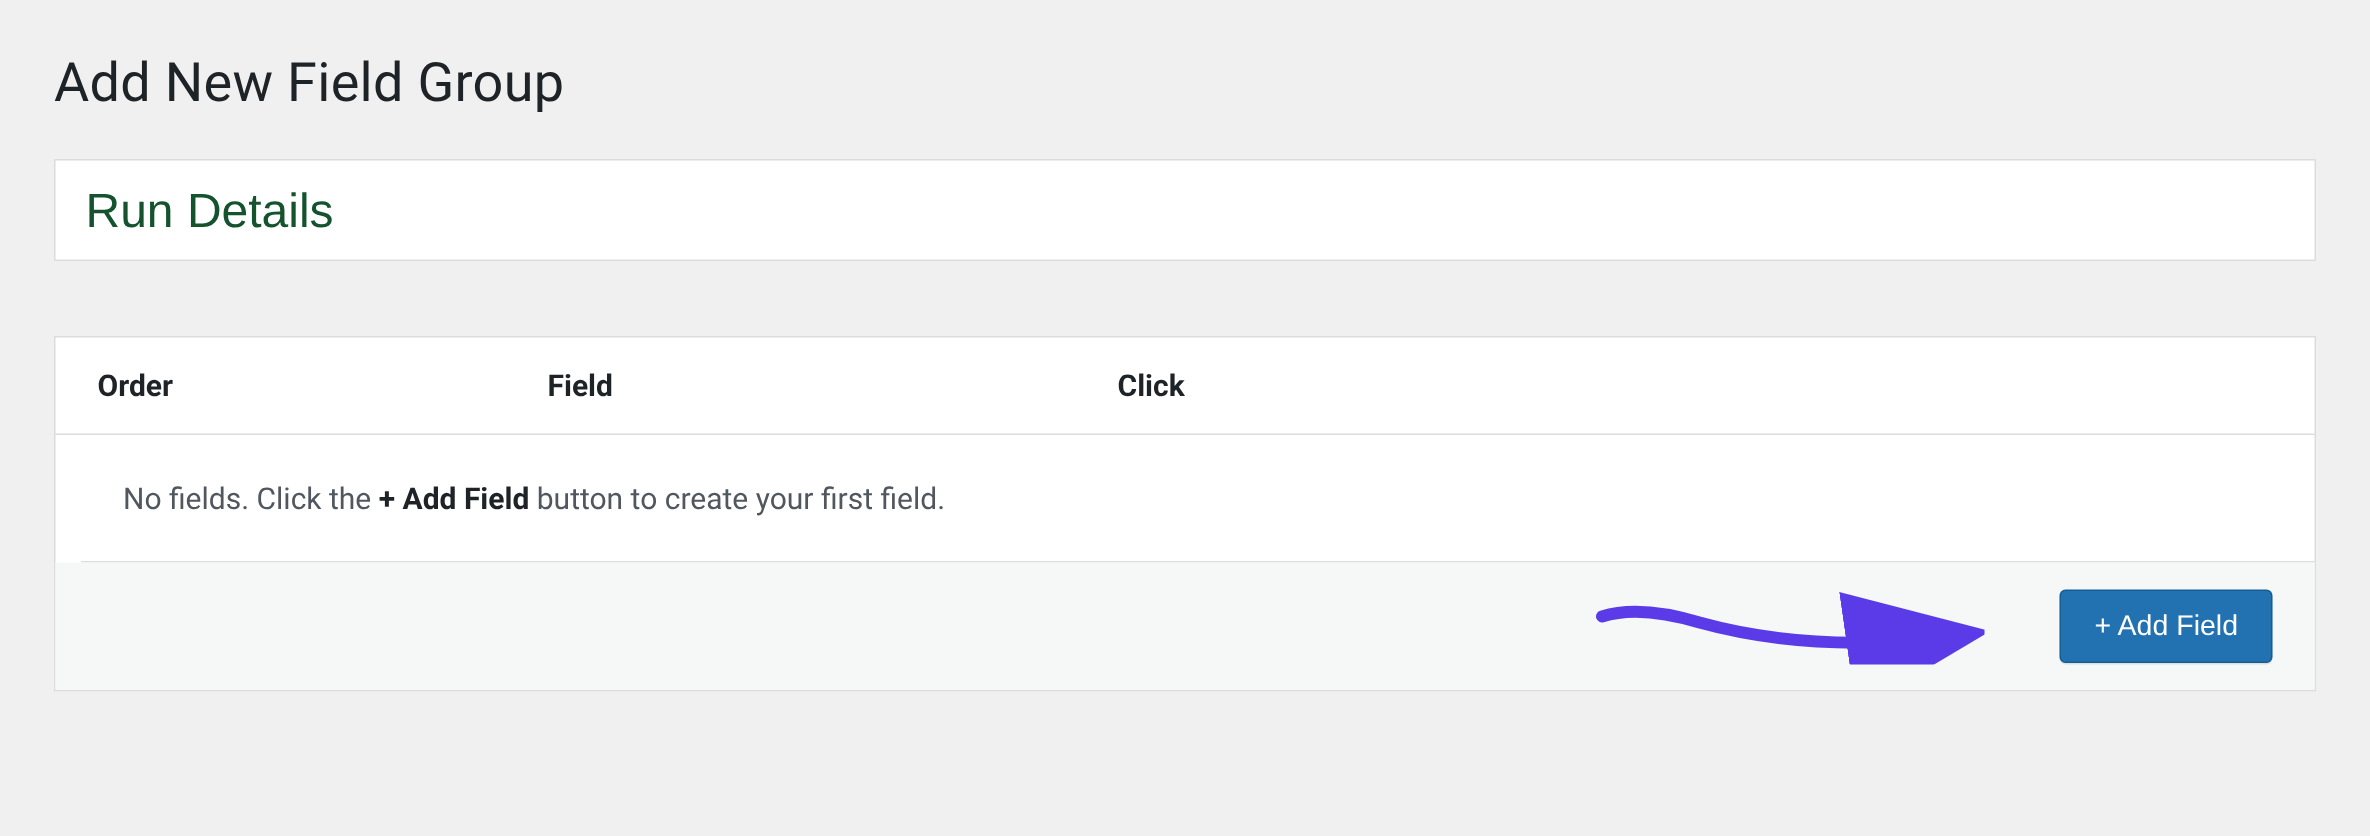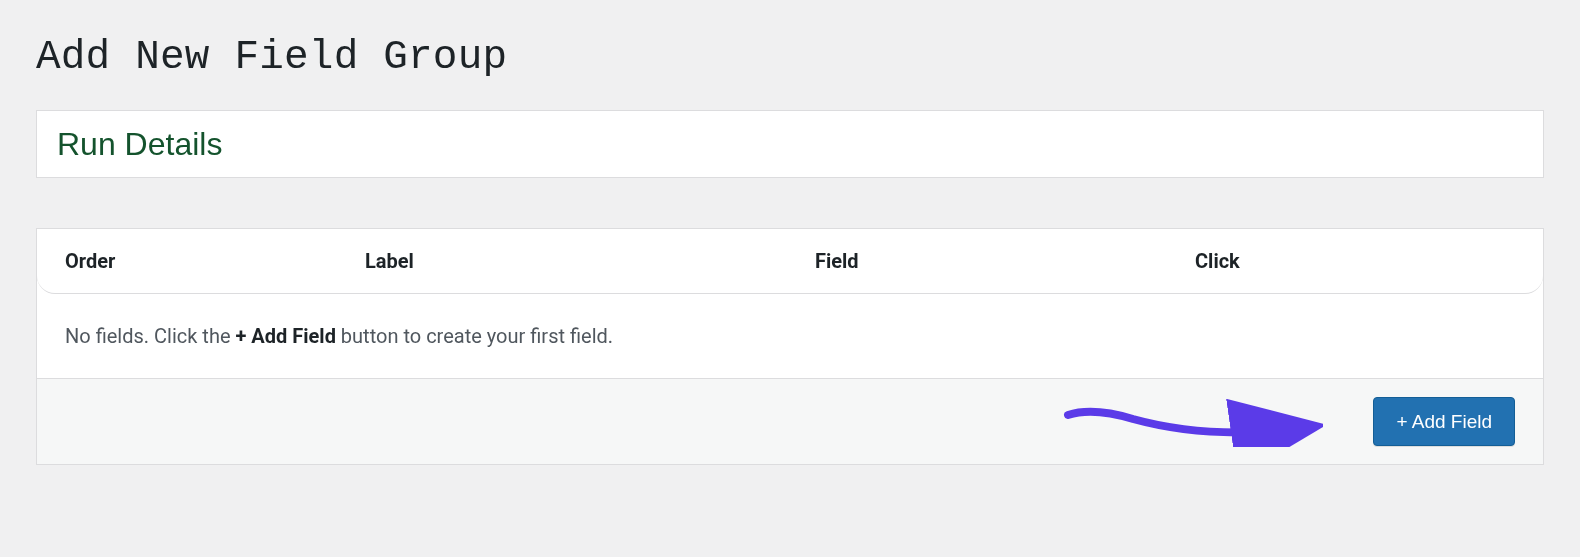--- a/index.html
+++ b/index.html
@@ -7,26 +7,25 @@
     background: #f0f0f1;
     font-family: -apple-system, BlinkMacSystemFont, "Segoe UI", Roboto, Helvetica, Arial, sans-serif;
     color: #1d2327;
     width: 1580px;
     height: 557px;
   }
   .wrap {
     padding: 34px 36px 0 36px;
   }
   h1.page-title {
-    font-size: 41px;
+    font-size: 36px;
     font-weight: 400;
     color: #1d2327;
     margin-bottom: 30px;
     letter-spacing: 0.2px;
-    font-family: Liberation Mono, monospace;
   }
   .title-input {
     width: 100%;
     background: #ffffff;
     border: 1px solid #dcdcde;
     padding: 14px 20px;
     font-size: 32px;
     font-weight: 400;
     color: #14532d;
     outline: none;
@@ -34,36 +33,36 @@
   }
   .fields-panel {
     margin-top: 50px;
     background: #ffffff;
     border: 1px solid #dcdcde;
   }
   .fields-header {
     display: flex;
     padding: 20px 28px;
     border-bottom: 1px solid #dcdcde;
-    border-radius: 18px;
   }
   .fields-header .col {
     font-size: 20px;
     font-weight: 700;
     color: #1d2327;
   }
   .col-order { flex: 0 0 300px; }
   .col-label { flex: 0 0 450px; }
   .col-name  { flex: 0 0 380px; }
   .col-type  { flex: 1; }
   .empty-row {
     padding: 30px 28px;
     border-bottom: 1px solid #dcdcde;
     font-size: 20px;
     color: #50575e;
+    margin-left: 17px;
   }
   .empty-row b { font-weight: 700; color: #1d2327; }
   .footer-row {
     background: #f6f7f7;
     padding: 18px 28px;
     display: flex;
     justify-content: flex-end;
     align-items: center;
     position: relative;
   }
@@ -92,21 +91,20 @@
 <div class="wrap">
 
   <h1 class="page-title">Add New Field Group</h1>
 
   <input type="text" class="title-input" value="Run Details" style="">
 
   <div class="fields-panel">
 
     <div class="fields-header">
       <div class="col col-order">Order</div>
-      <div class="col col-label">Label</div>
       <div class="col col-name">Field</div>
       <div class="col col-type">Click</div>
     </div>
 
     <div class="empty-row">
       <span>No fields. Click the </span><b>+ Add Field</b><span> button to create your first field.</span>
     </div>
 
     <div class="footer-row">
       <svg class="annotation-arrow" width="260" height="50" viewBox="0 0 260 50">

